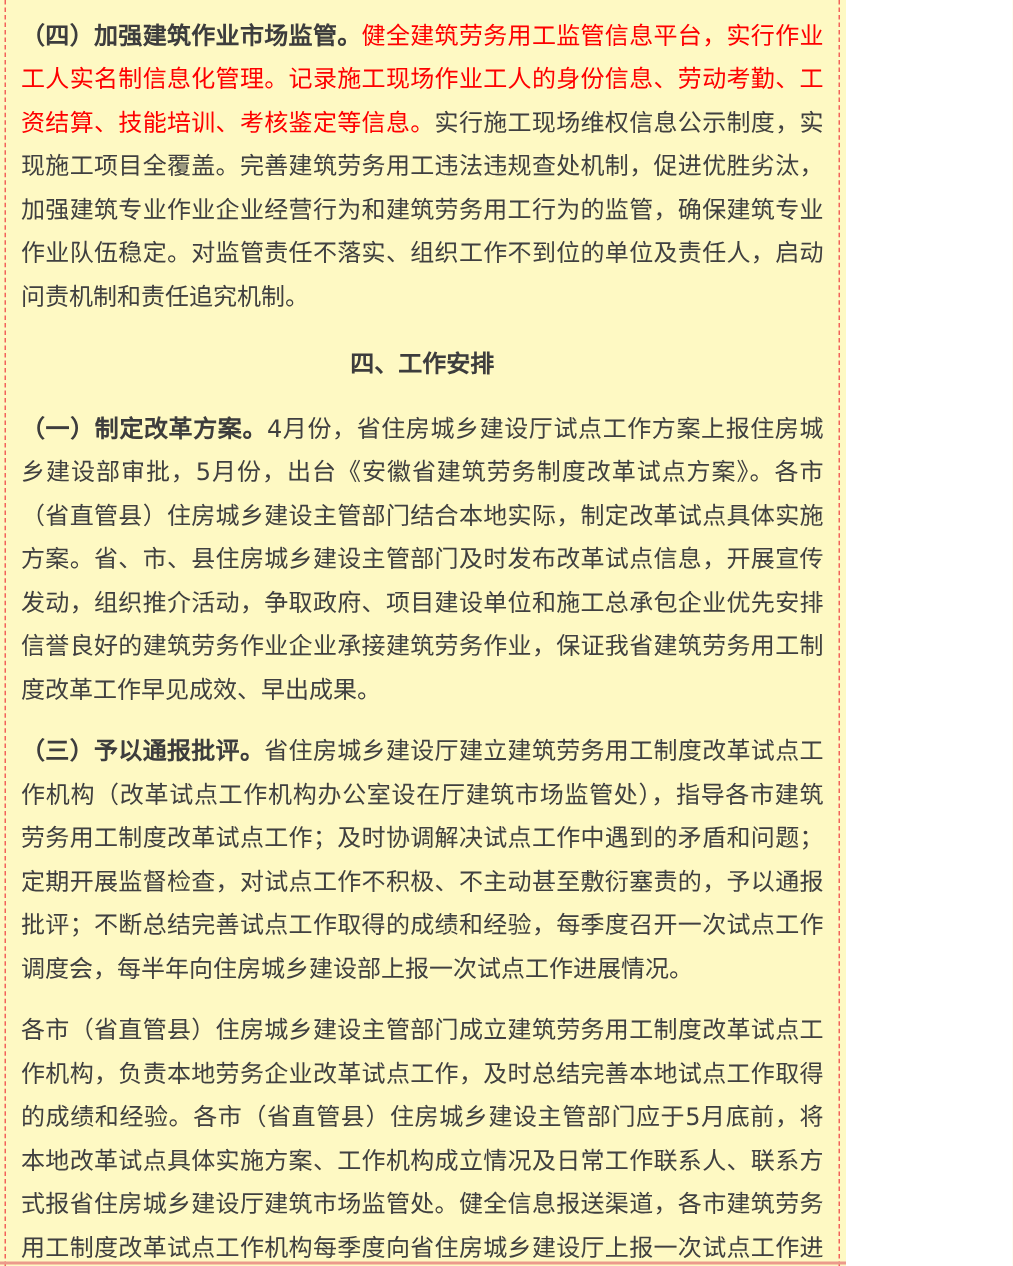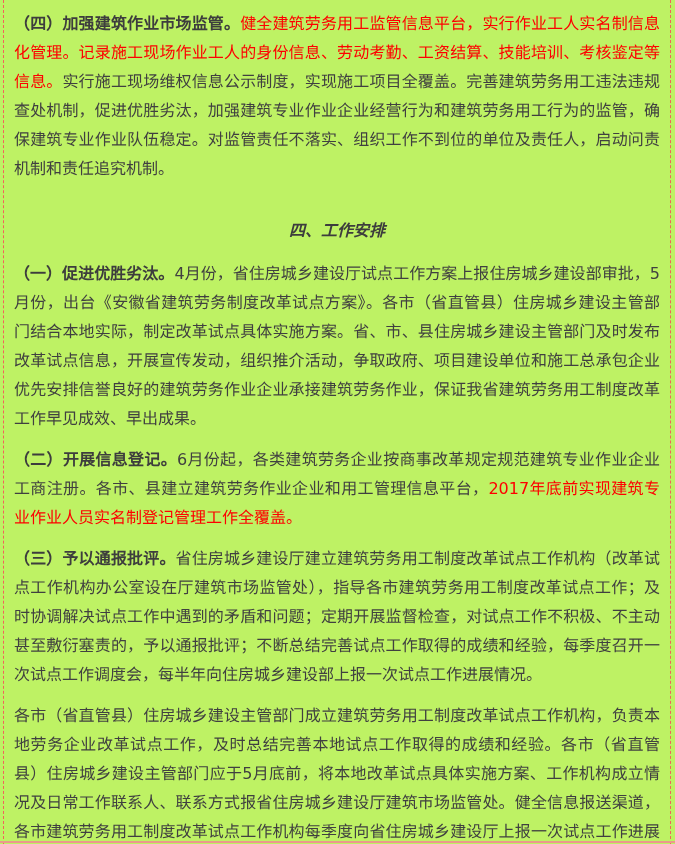--- a/index.html
+++ b/index.html
@@ -2,24 +2,24 @@
 <html lang="zh-CN"><head>
 <meta charset="utf-8">
 <style>
   html, body {
     margin: 0;
     padding: 0;
     background: #ffffff;
   }
   .page {
     position: relative;
-    width: 675px;
+    width: 564px;
     height: 844px;
     box-sizing: border-box;
-    background: #bef264;
+    background: #fef9c3;
     overflow: hidden;
     font-family: "DejaVu Sans", sans-serif;
   }
   .page-inner {
     position: absolute;
     top: 0;
     left: 3px;
     right: 4px;
     bottom: 0;
     box-sizing: border-box;
@@ -35,22 +35,21 @@
   }
   .para {
     margin: 0 0 12px 0;
   }
   .para:last-child {
     margin-bottom: 0;
   }
   .para.heading {
     text-align: center;
     font-weight: bold;
-    margin: 33px 0 14px 0;
-    font-style: italic;
+    margin: 16px 0 14px 0;
   }
   .run-normal {
     color: #404040;
     font-weight: normal;
   }
   .run-bold {
     color: #3d3d3d;
     font-weight: bold;
   }
   .run-red {
@@ -67,20 +66,19 @@
   }
 </style>
 </head>
 <body>
 
 <div class="page">
   <div class="page-inner">
     <div class="doc" id="doc">
         <div class="para"><span class="run-bold">（四）加强建筑作业市场监管。</span><span class="run-red">健全建筑劳务用工监管信息平台，实行作业工人实名制信息化管理。记录施工现场作业工人的身份信息、劳动考勤、工资结算、技能培训、考核鉴定等信息。</span><span class="run-normal">实行施工现场维权信息公示制度，实现施工项目全覆盖。完善建筑劳务用工违法违规查处机制，促进优胜劣汰，加强建筑专业作业企业经营行为和建筑劳务用工行为的监管，确保建筑专业作业队伍稳定。对监管责任不落实、组织工作不到位的单位及责任人，启动问责机制和责任追究机制。</span></div>
         <div class="para heading"><span class="run-bold">四、工作安排</span></div>
-        <div class="para"><span class="run-bold">（一）促进优胜劣汰。</span><span class="run-normal">4月份，省住房城乡建设厅试点工作方案上报住房城乡建设部审批，5月份，出台《安徽省建筑劳务制度改革试点方案》。各市（省直管县）住房城乡建设主管部门结合本地实际，制定改革试点具体实施方案。省、市、县住房城乡建设主管部门及时发布改革试点信息，开展宣传发动，组织推介活动，争取政府、项目建设单位和施工总承包企业优先安排信誉良好的建筑劳务作业企业承接建筑劳务作业，保证我省建筑劳务用工制度改革工作早见成效、早出成果。</span></div>
-        <div class="para"><span class="run-bold">（二）开展信息登记。</span><span class="run-normal">6月份起，各类建筑劳务企业按商事改革规定规范建筑专业作业企业工商注册。各市、县建立建筑劳务作业企业和用工管理信息平台，</span><span class="run-red">2017年底前实现建筑专业作业人员实名制登记管理工作全覆盖。</span></div>
+        <div class="para"><span class="run-bold">（一）制定改革方案。</span><span class="run-normal">4月份，省住房城乡建设厅试点工作方案上报住房城乡建设部审批，5月份，出台《安徽省建筑劳务制度改革试点方案》。各市（省直管县）住房城乡建设主管部门结合本地实际，制定改革试点具体实施方案。省、市、县住房城乡建设主管部门及时发布改革试点信息，开展宣传发动，组织推介活动，争取政府、项目建设单位和施工总承包企业优先安排信誉良好的建筑劳务作业企业承接建筑劳务作业，保证我省建筑劳务用工制度改革工作早见成效、早出成果。</span></div>
         <div class="para"><span class="run-bold">（三）予以通报批评。</span><span class="run-normal">省住房城乡建设厅建立建筑劳务用工制度改革试点工作机构（改革试点工作机构办公室设在厅建筑市场监管处），指导各市建筑劳务用工制度改革试点工作；及时协调解决试点工作中遇到的矛盾和问题；定期开展监督检查，对试点工作不积极、不主动甚至敷衍塞责的，予以通报批评；不断总结完善试点工作取得的成绩和经验，每季度召开一次试点工作调度会，每半年向住房城乡建设部上报一次试点工作进展情况。</span></div>
         <div class="para"><span class="run-normal">各市（省直管县）住房城乡建设主管部门成立建筑劳务用工制度改革试点工作机构，负责本地劳务企业改革试点工作，及时总结完善本地试点工作取得的成绩和经验。各市（省直管县）住房城乡建设主管部门应于5月底前，将本地改革试点具体实施方案、工作机构成立情况及日常工作联系人、联系方式报省住房城乡建设厅建筑市场监管处。健全信息报送渠道，各市建筑劳务用工制度改革试点工作机构每季度向省住房城乡建设厅上报一次试点工作进展情况。</span></div>
       </div>
   </div>
   <div class="bottom-line"></div>
 </div>
 
 </body></html>

